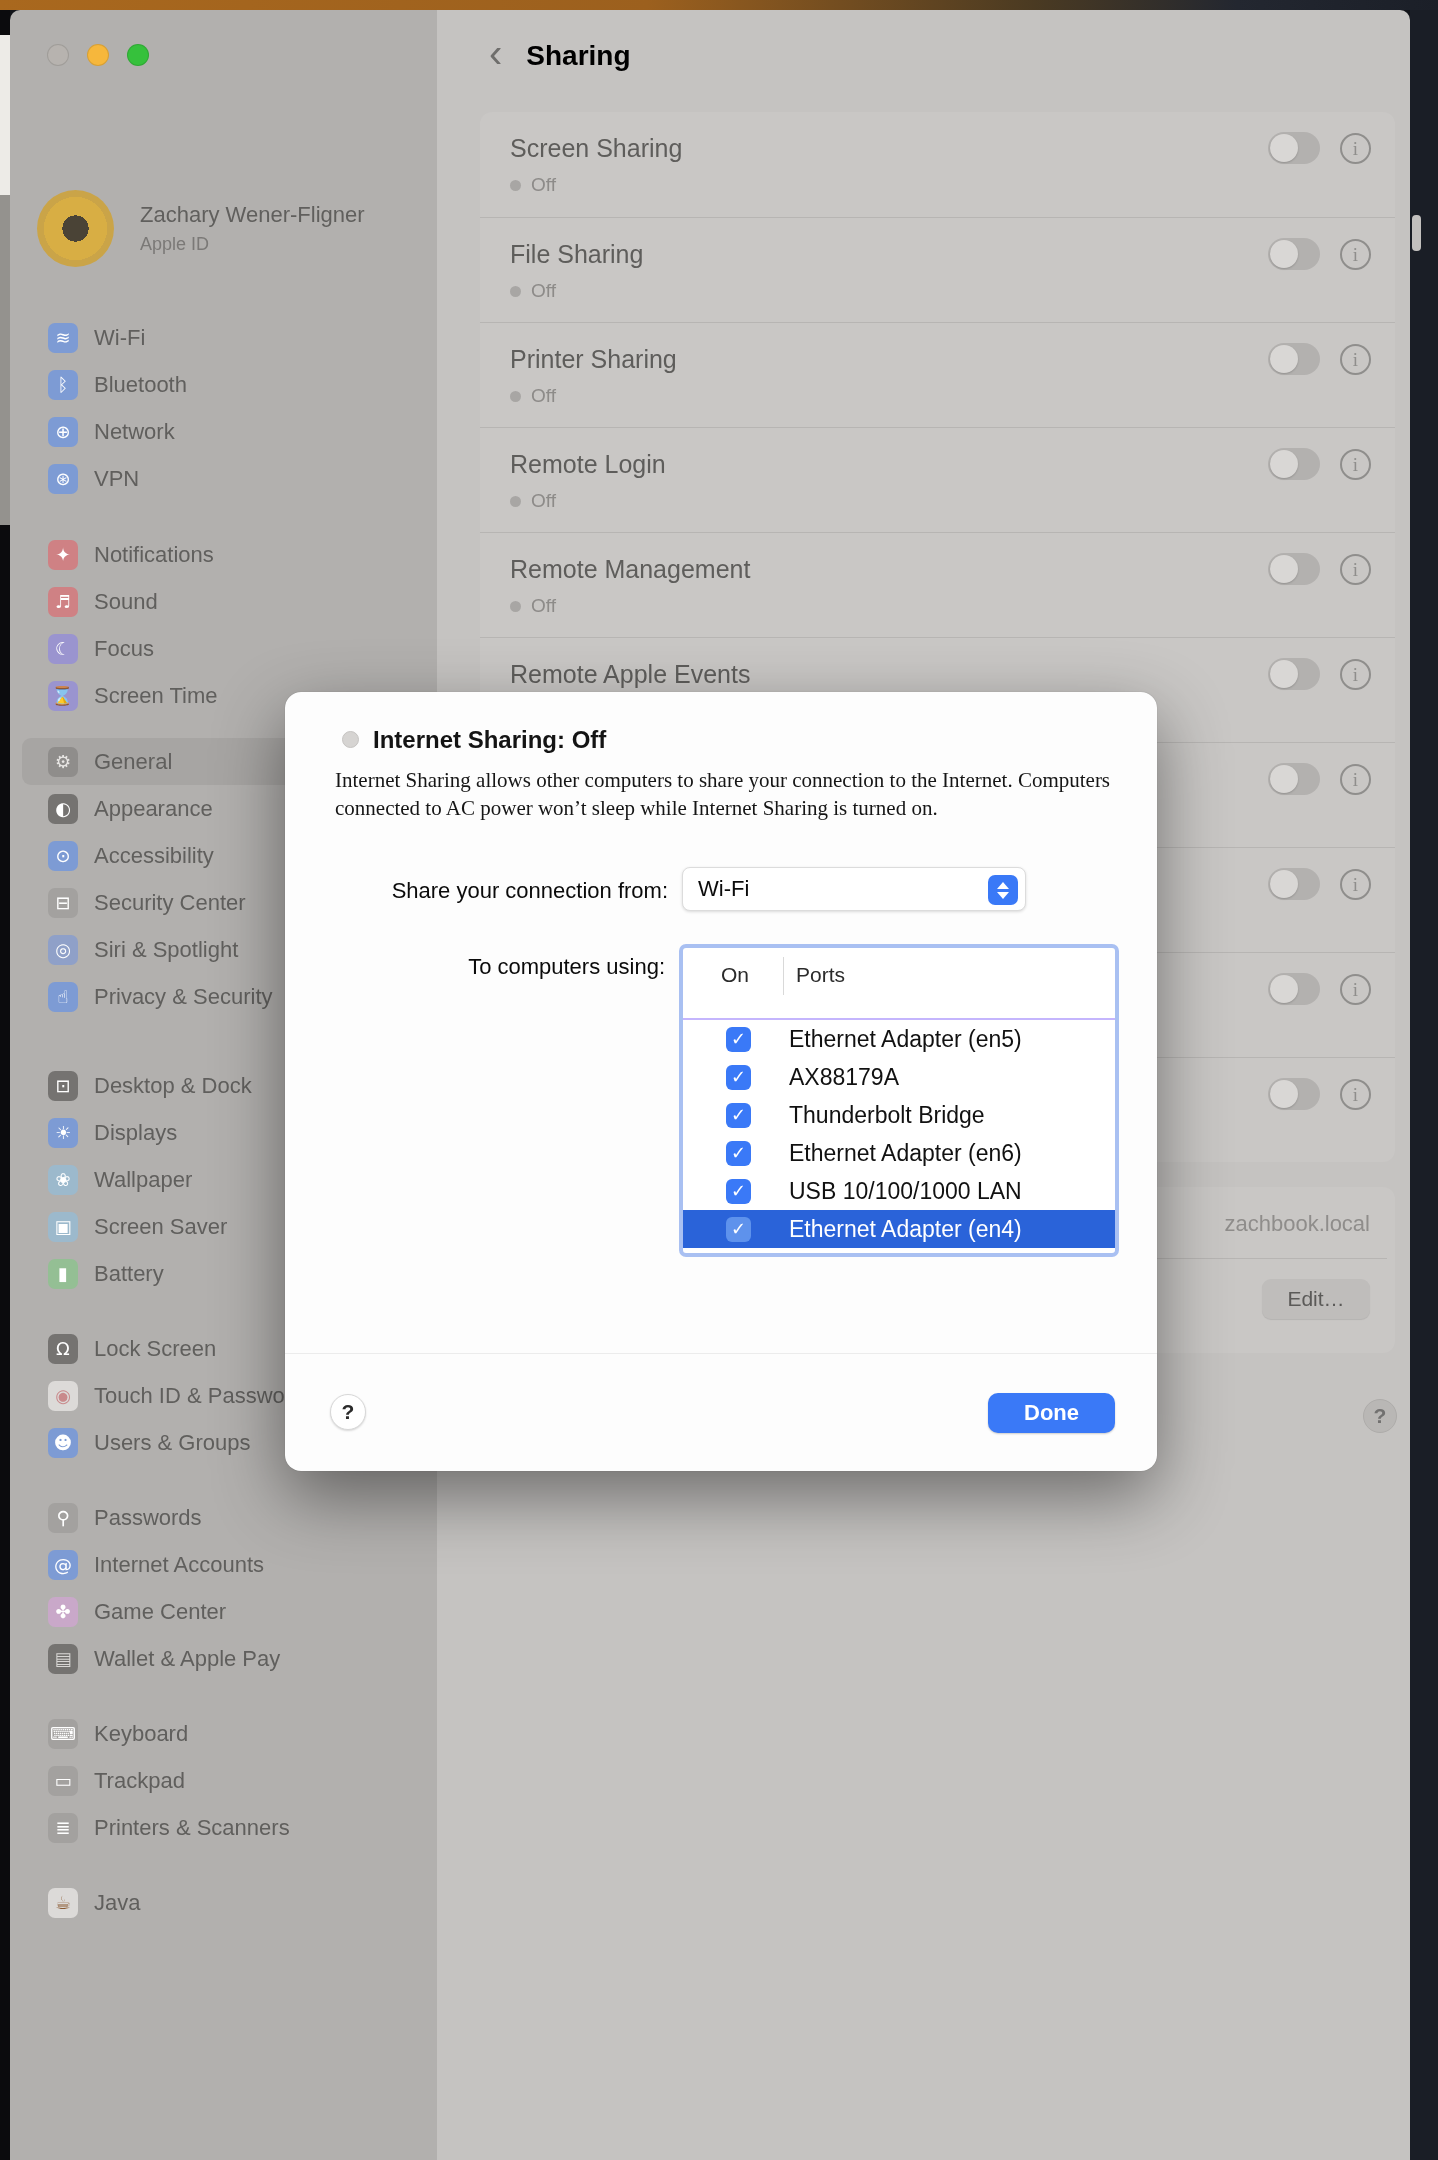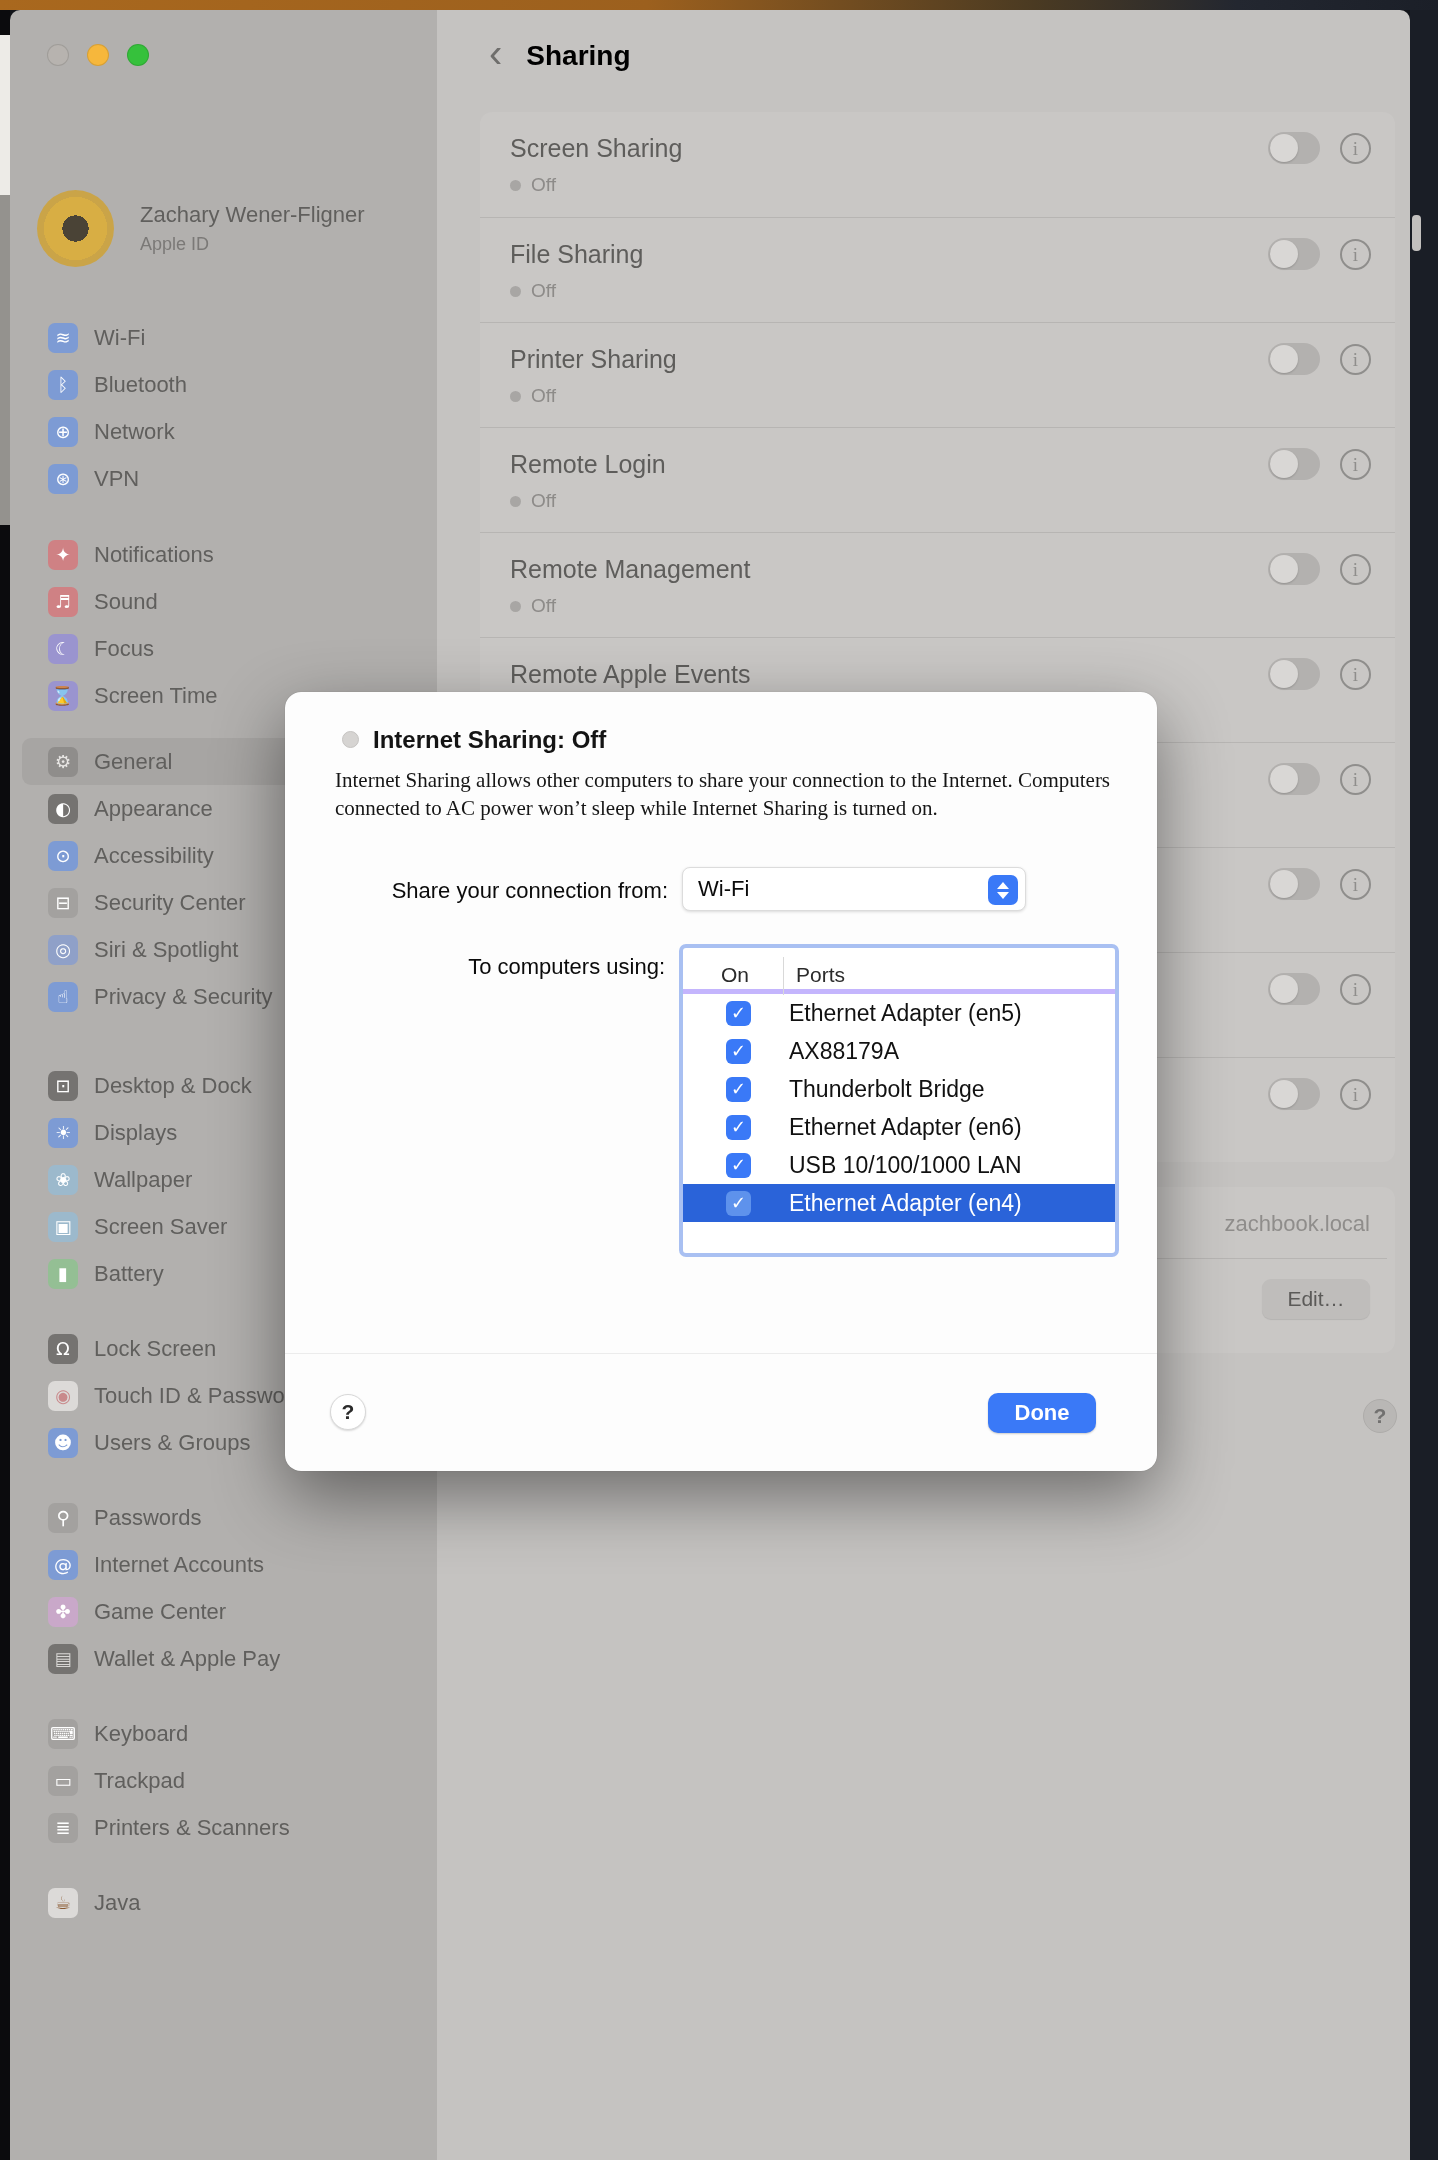--- a/index.html
+++ b/index.html
@@ -99,35 +99,35 @@
   .popup .pval{position:absolute;left:15px;top:8px;font-size:22px;color:#0b0b0b;}
   .pacc{position:absolute;right:7px;top:7px;width:30px;height:30px;border-radius:7px;
     display:flex;flex-direction:column;align-items:center;justify-content:center;gap:3px;}
   .tri-up{width:0;height:0;border-left:6px solid transparent;border-right:6px solid transparent;
     border-bottom:7px solid #fff;}
   .tri-dn{width:0;height:0;border-left:6px solid transparent;border-right:6px solid transparent;
     border-top:7px solid #fff;}
 
   .ptable{position:absolute;left:394px;top:252px;width:440px;height:313px;border:4px solid #a9c0f2;
     border-radius:7px;background:#fff;overflow:hidden;}
-  .thead{position:relative;height:46px;border-bottom:5px solid #c4b5fd;}
+  .thead{position:relative;height:72px;border-bottom:2px solid #c4b5fd;}
   .th-on{position:absolute;left:38px;top:15px;font-size:21px;color:#2b2b2b;}
   .th-ports{position:absolute;left:113px;top:15px;font-size:21px;color:#2b2b2b;}
   .vdiv{position:absolute;left:100px;top:9px;width:1px;height:38px;background:#d9d9d9;}
   .prow{height:38px;display:flex;align-items:center;position:relative;}
   .cbox{position:absolute;left:43px;top:7px;width:25px;height:25px;border-radius:6px;
     color:#fff;font-size:18px;font-weight:700;text-align:center;line-height:25px;}
   .plabel{position:absolute;left:106px;font-size:23px;color:#111;}
   .prow.sel .plabel{color:#fff;}
 
   .dfootdiv{position:absolute;left:0;right:0;top:661px;height:1px;background:#ececec;}
   .dhelp{position:absolute;left:45px;top:702px;width:36px;height:36px;border-radius:50%;background:#fff;
     border:1px solid #d8d8d8;box-shadow:0 1px 2px rgba(0,0,0,.15);color:#2b2b2b;font-size:21px;
     font-weight:600;text-align:center;line-height:34px;}
-  .donebtn{position:absolute;left:703px;top:701px;width:108px;height:40px;border-radius:10px;
+  .donebtn{position:absolute;left:703px;top:701px;width:127px;height:40px;border-radius:10px;
     color:#fff;font-size:22px;font-weight:600;text-align:center;line-height:40px;
     box-shadow:0 1px 2px rgba(0,0,0,.2);}
 </style>
 </head>
 <body>
 
 <div class="top-strip"></div>
 <div class="desk-left">
   <div class="frag1"></div>
   <div class="frag2"></div>

